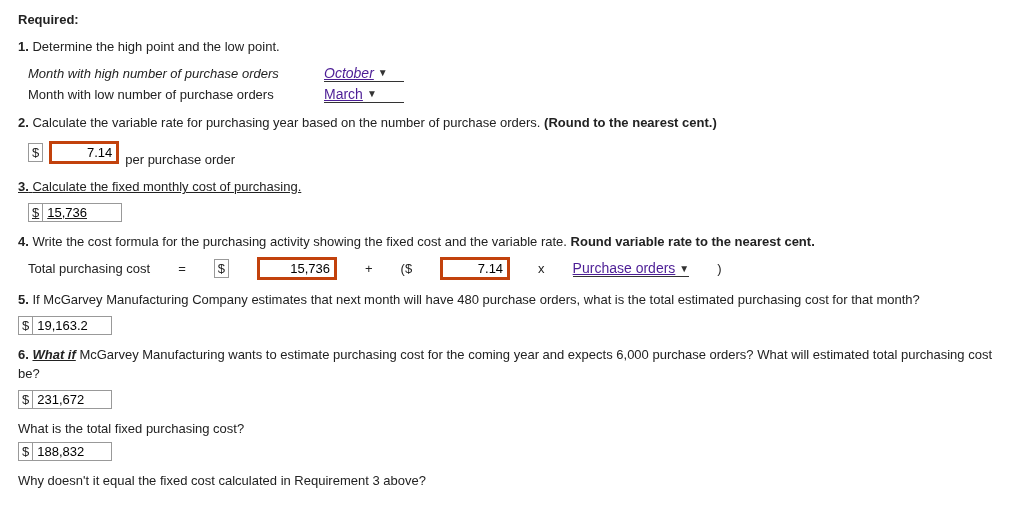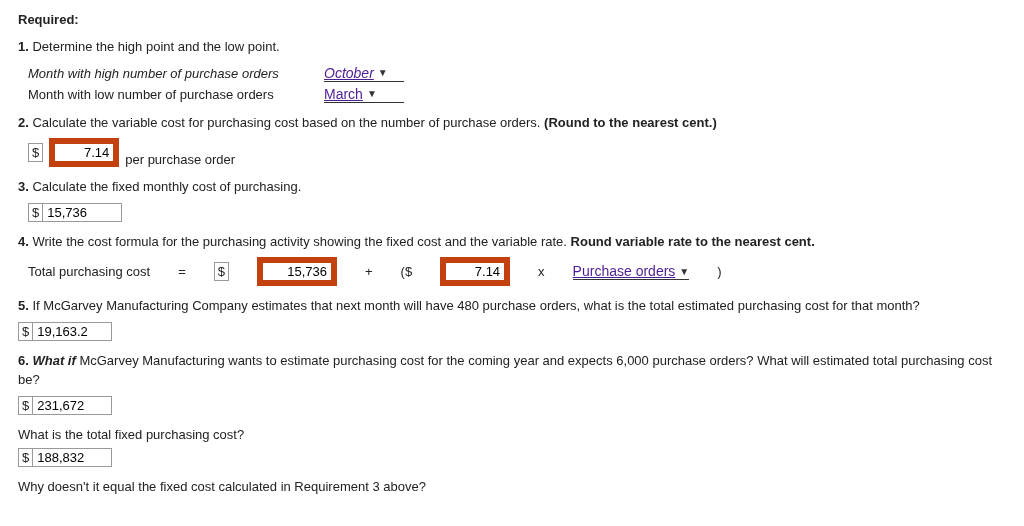--- a/index.html
+++ b/index.html
@@ -44,21 +44,21 @@
       font-size: 14px;
       padding-right: 2px;
     }
     .dropdown-arrow {
       font-size: 10px;
       color: #333;
       margin-left: 2px;
       cursor: pointer;
     }
     .input-box {
-      border: 6px solid #c2410c;
+      border: 3px solid #c2410c;
       padding: 1px 4px;
       font-size: 13px;
       width: 70px;
       text-align: right;
       background: #fff;
     }
     .input-box-wide {
       width: 80px;
     }
     .dollar-sign {
@@ -95,21 +95,21 @@
       background: #fff;
     }
     .answer-input {
       border: 1px solid #999;
       padding: 1px 4px;
       font-size: 13px;
       width: 80px;
       background: #fff;
     }
     p { margin: 4px 0; line-height: 1.5; }
-    .italic-bold { font-weight: bold; font-style: italic; }
+    .italic-bold { font-weight: bold; font-style: italic; text-decoration: underline; }
   </style>
 </head>
 <body>
 
 <div class="required-label">Required:</div>
 
 <div class="section">
   <p>
     <span class="section-num">1.</span>
     <span>Determine the high point and the low point.</span>
@@ -128,31 +128,31 @@
     <div class="dropdown-wrapper">
       <span class="dropdown-text">March</span>
       <span class="dropdown-arrow">▼</span>
     </div>
   </div>
 </div>
 
 <div class="section" style="margin-top:10px;">
   <p>
     <span class="section-num">2.</span>
-    <span>Calculate the variable cost for purchasing cost based on the number of purchase orders.</span>
+    <span>Calculate the variable rate for purchasing year based on the number of purchase orders.</span>
     <span class="bold-inline">(Round to the nearest cent.)</span>
   </p>
   <div class="row" style="margin-left:10px; margin-top:6px;">
     <span class="dollar-sign">$</span>
     <input class="input-box" type="text" value="7.14" style="">
     <span class="per-text">per purchase order</span>
   </div>
 </div>
 
-<div class="section" style="margin-top:10px;">
+<div class="section" style="margin-top:10px;text-decoration:underline;">
   <p>
     <span class="section-num">3.</span>
     <span>Calculate the fixed monthly cost of purchasing.</span>
   </p>
   <div class="answer-row" style="margin-left:10px; margin-top:6px;">
     <span class="answer-dollar">$</span>
     <input class="answer-input" type="text" value="15,736" style="">
   </div>
 </div>
 

